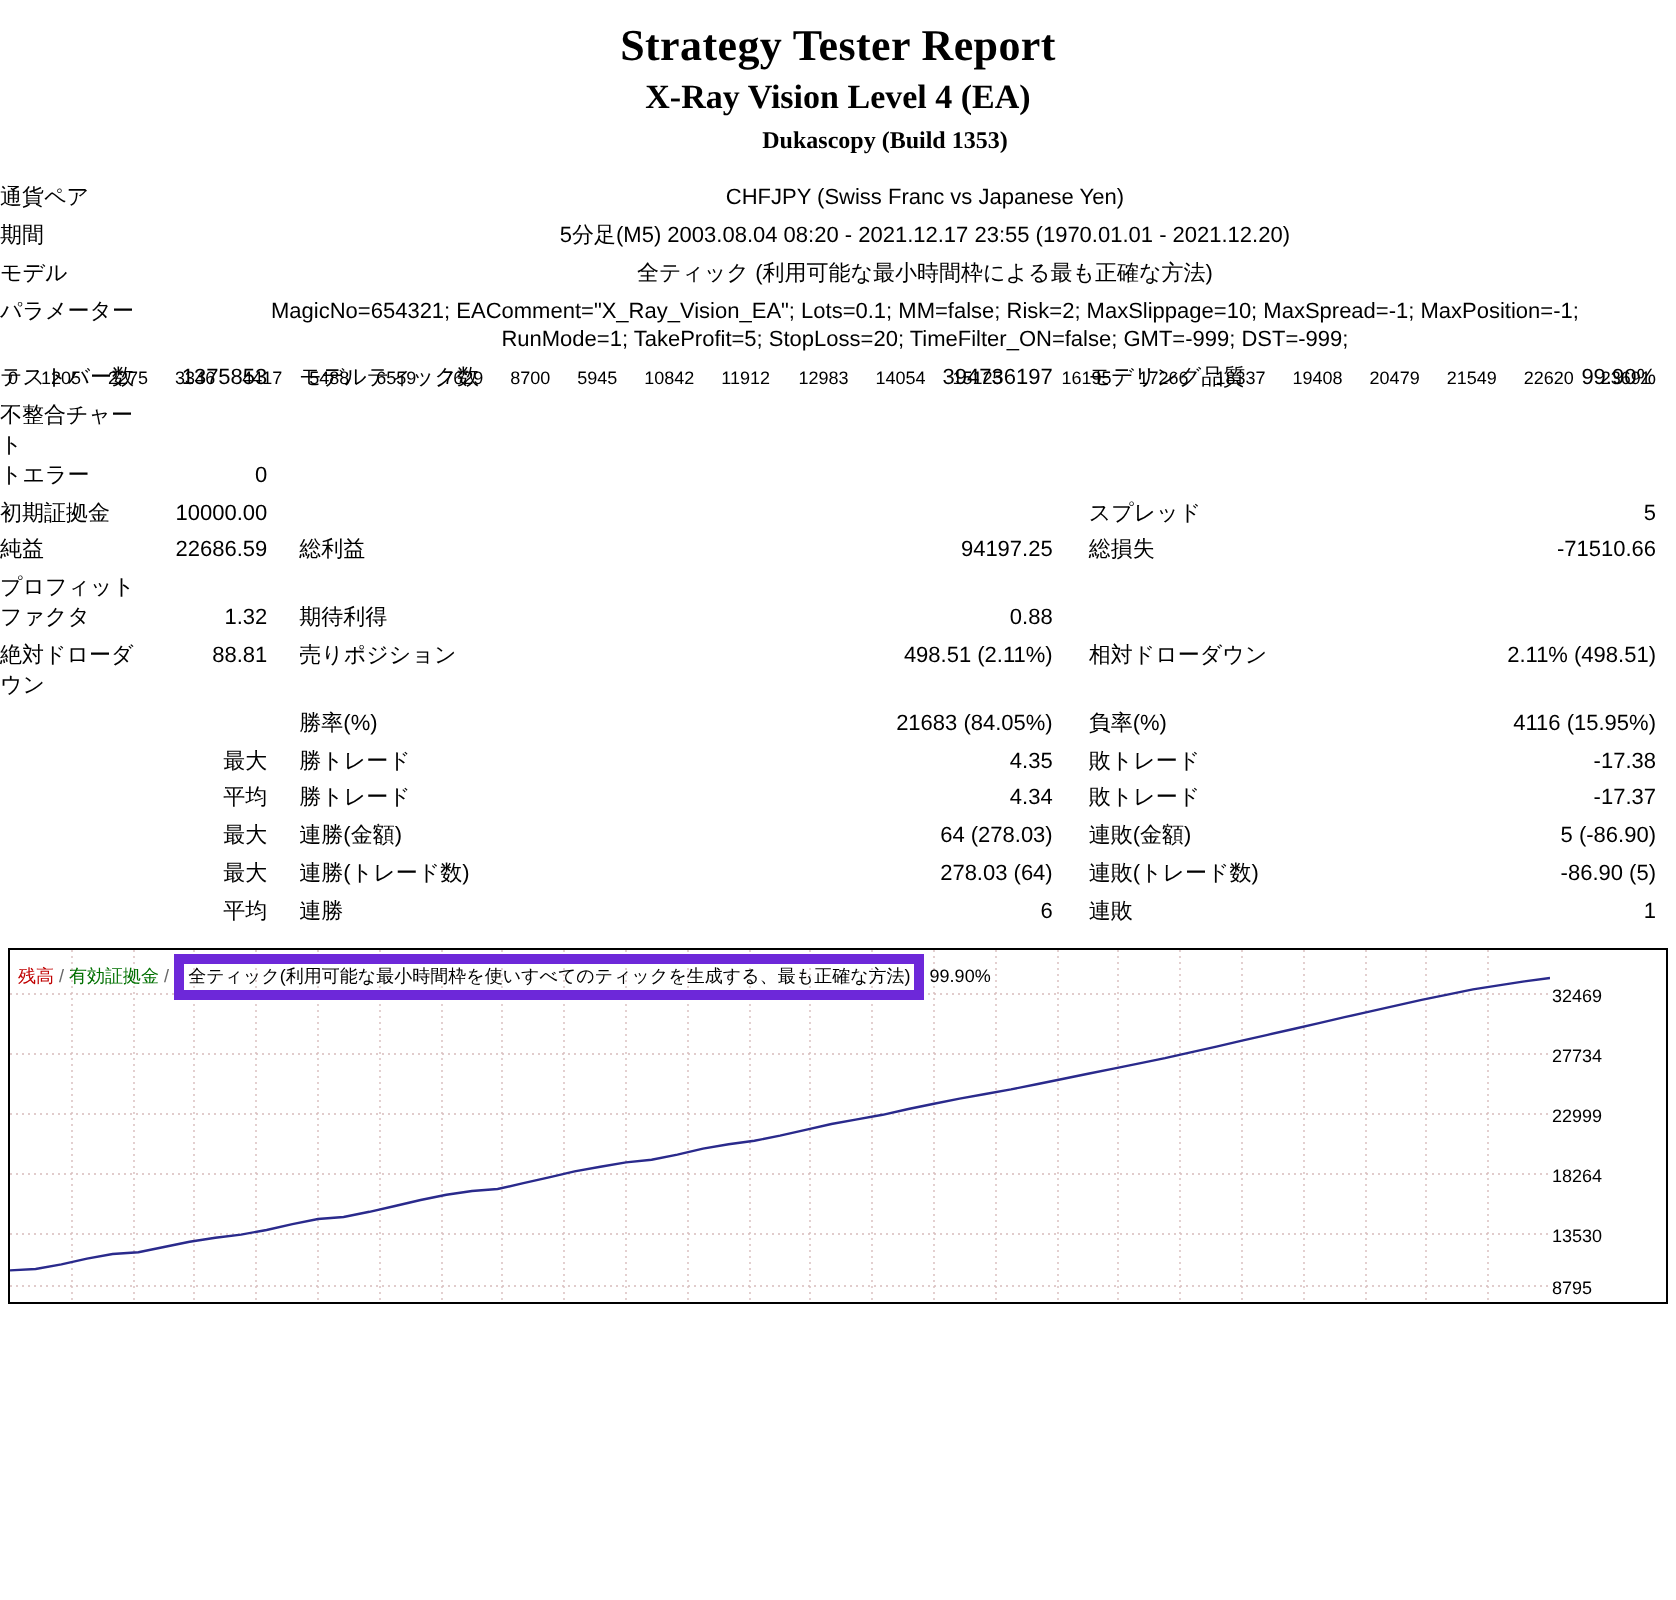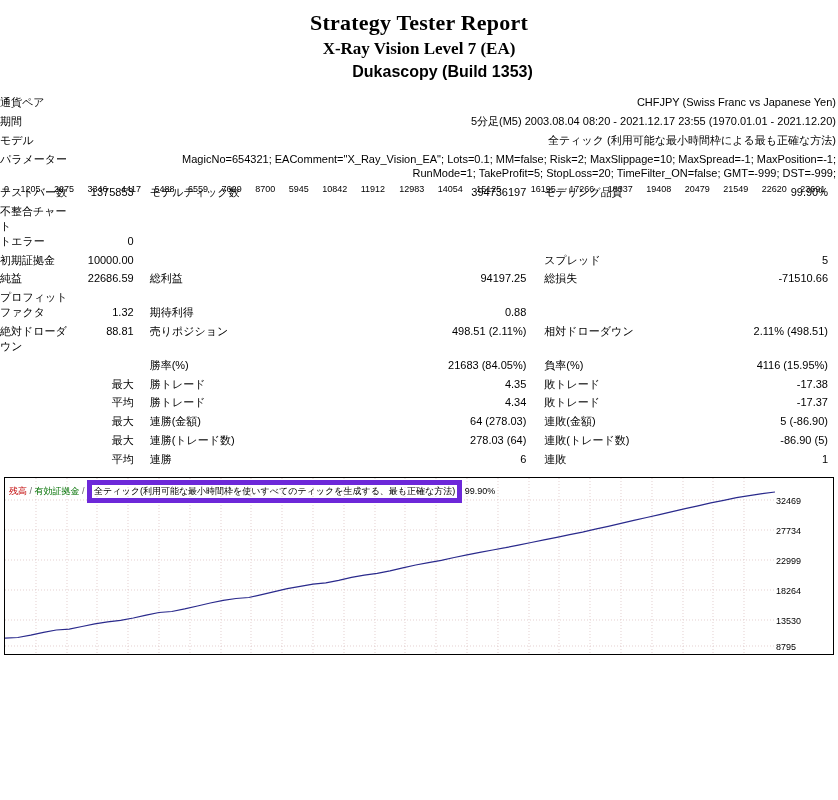--- a/index.html
+++ b/index.html
@@ -29,23 +29,23 @@
     font-size: 22px;
     letter-spacing: 0.2px;
   }
   .title-sub {
     font-family: "Liberation Serif", serif;
     font-weight: bold;
     font-size: 17px;
     margin-top: 3px;
   }
   .title-build {
-    font-family: Liberation Sans, sans-serif;
+    font-family: Liberation Serif, serif;
     font-weight: bold;
-    font-size: 16px;
+    font-size: 12px;
     margin-top: 4px;
     padding-left: 47px;
   }
 
   table.info {
     width: 838px;
     border-collapse: collapse;
     margin-top: 12px;
     table-layout: fixed;
   }
@@ -58,21 +58,21 @@
   .lbl { padding-left: 8px; }
   .c-lbl1 { width: 78px; }
   .c-val1 { width: 60px; text-align: right; padding-right: 6px !important; }
   .c-lbl2 { width: 210px; padding-left: 10px !important; }
   .c-val2 { width: 180px; text-align: right; padding-right: 8px !important; }
   .c-lbl3 { width: 160px; padding-left: 10px !important; }
   .c-val3 { width: 140px; text-align: right; padding-right: 10px !important; }
 
   .wide-val {
     padding-left: 10px !important;
-    text-align: right;
+    text-align: center;
   }
   .params {
     line-height: 1.45;
   }
 
   
   .chart-wrap {
     margin: 8px 4px 0 4px;
     border: 1px solid #000000;
     width: 830px;
@@ -126,21 +126,21 @@
     text-align: left;
   }
 </style>
 </head>
 <body>
 
 <div class="report">
 
   <div class="title-block">
     <div class="title-main">Strategy Tester Report</div>
-    <div class="title-sub">X-Ray Vision Level 7 (EA)</div>
+    <div class="title-sub">X-Ray Vision Level 4 (EA)</div>
     <div class="title-build">Dukascopy (Build 1353)</div>
   </div>
 
   <table class="info">
     <colgroup>
       <col class="c-lbl1">
         <col class="c-val1">
         <col class="c-lbl2">
         <col class="c-val2">
         <col class="c-lbl3">

